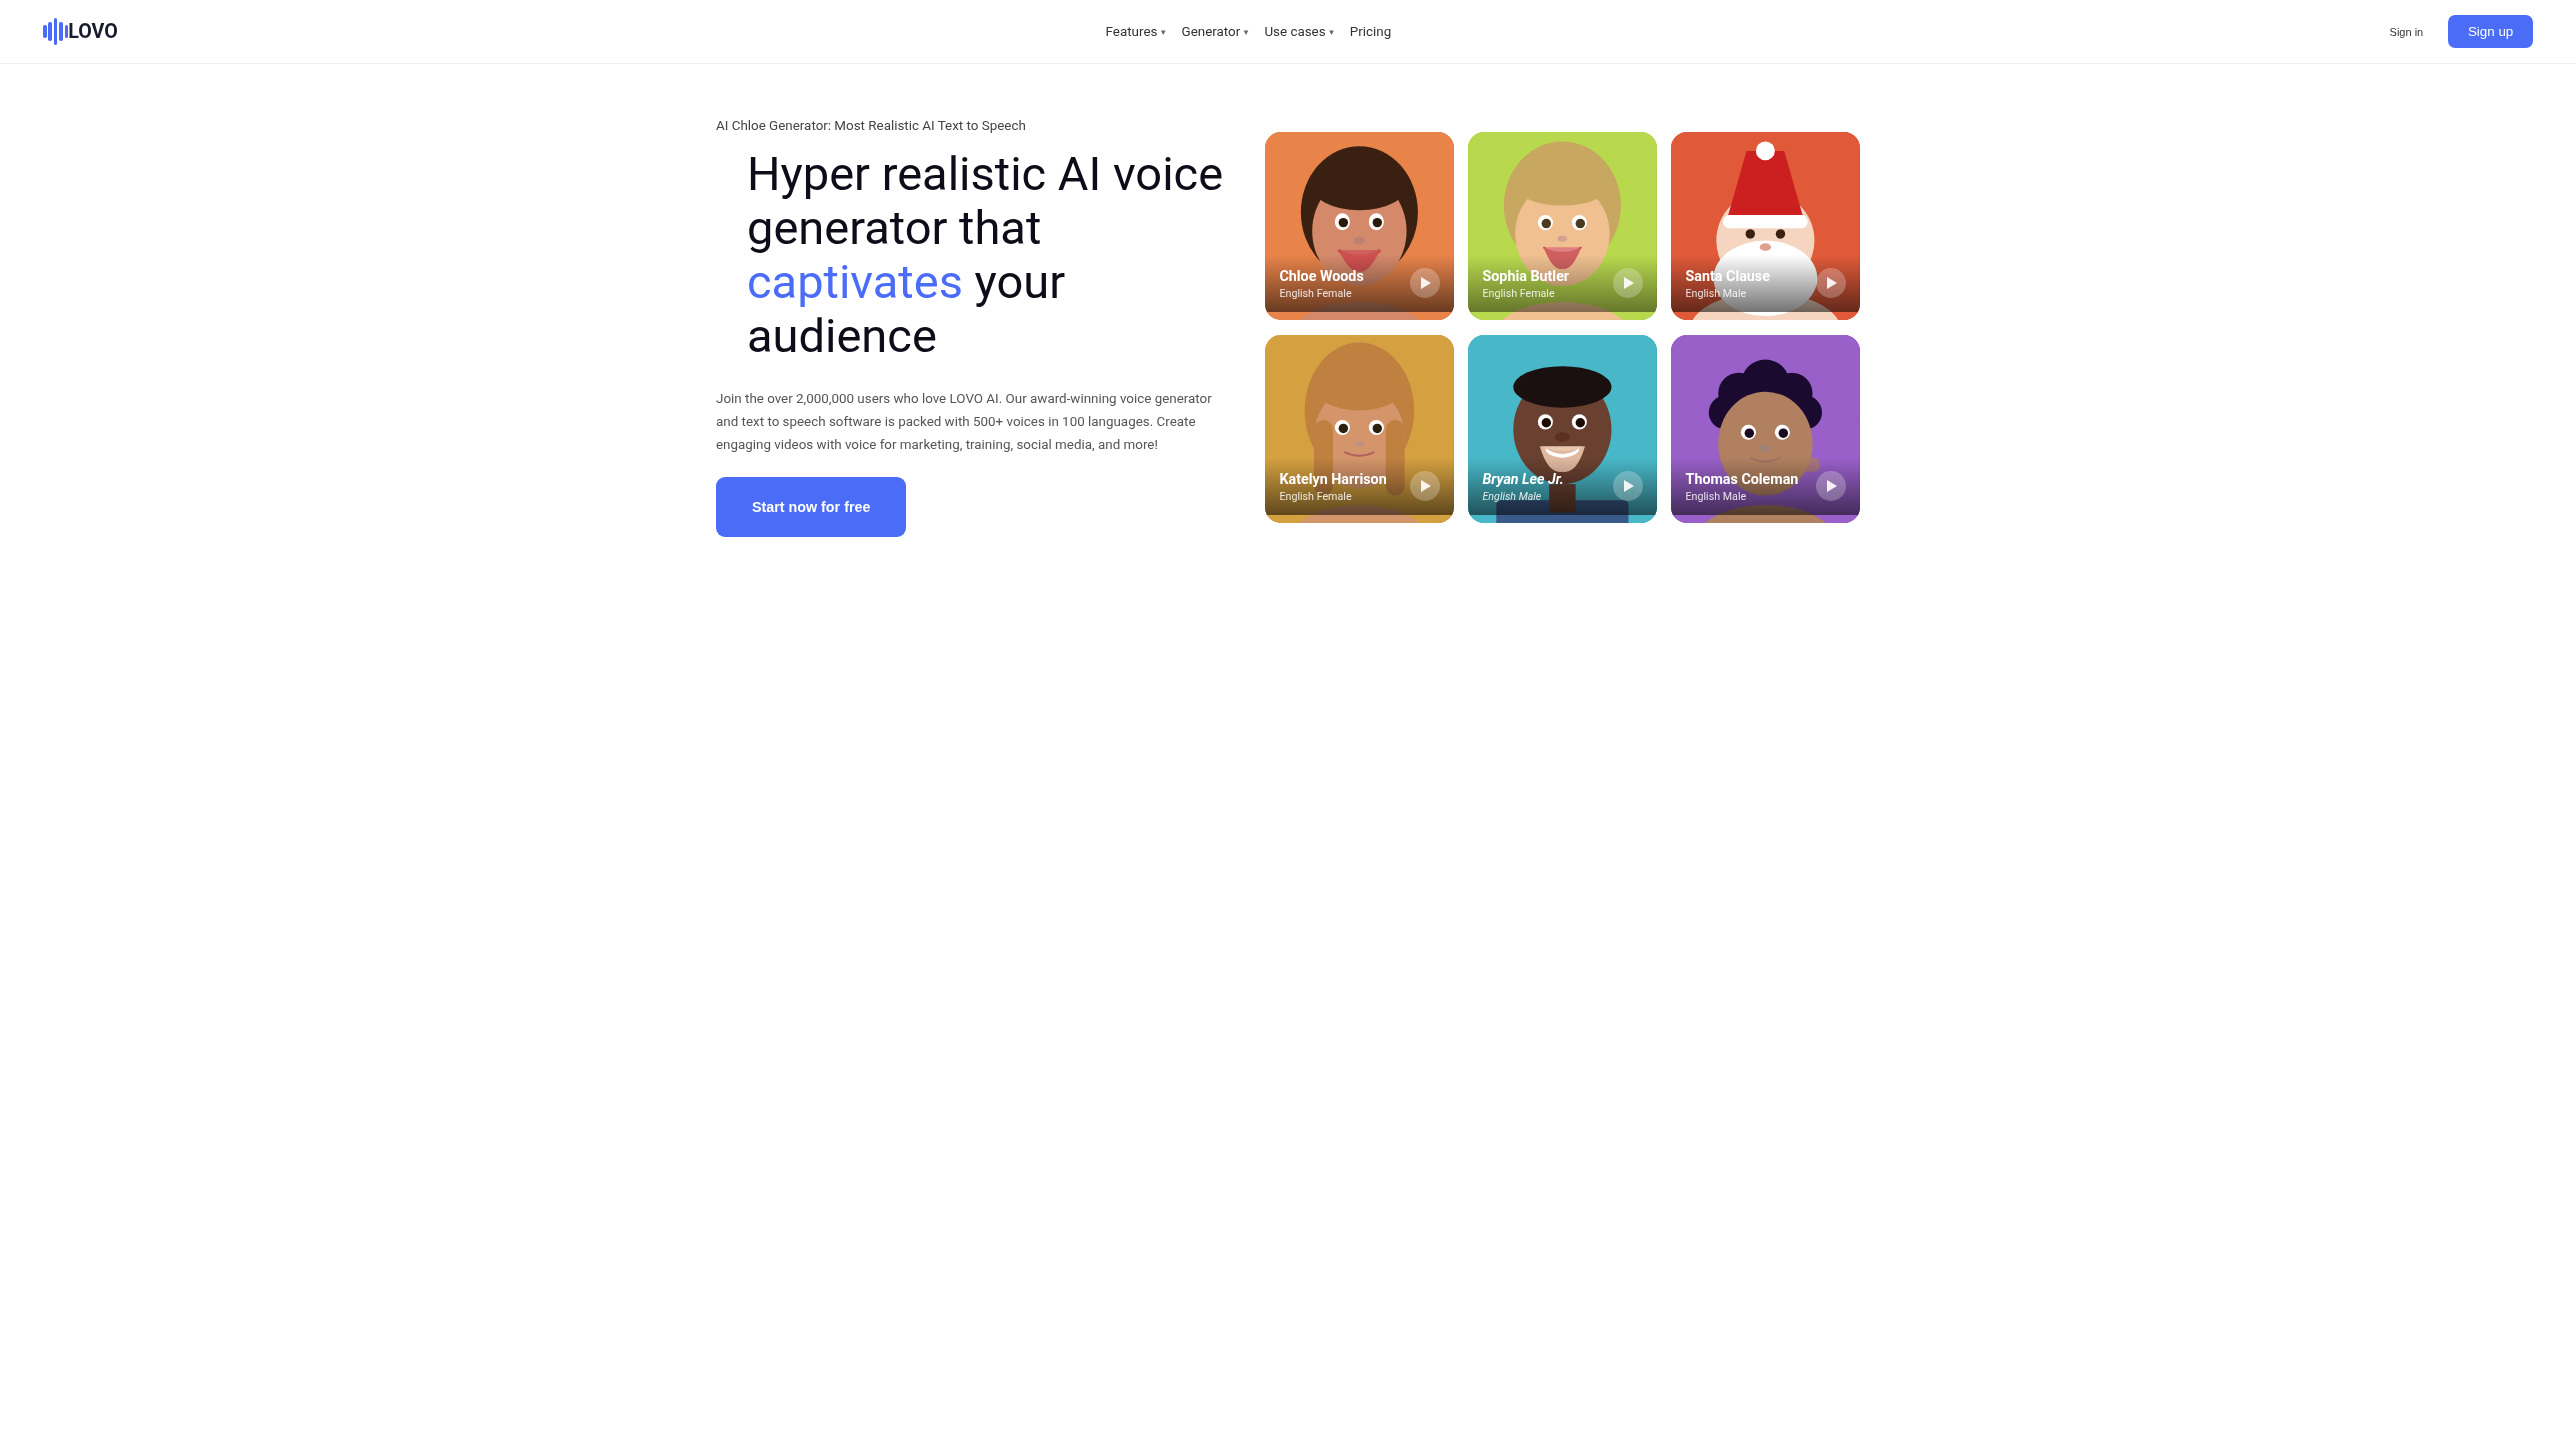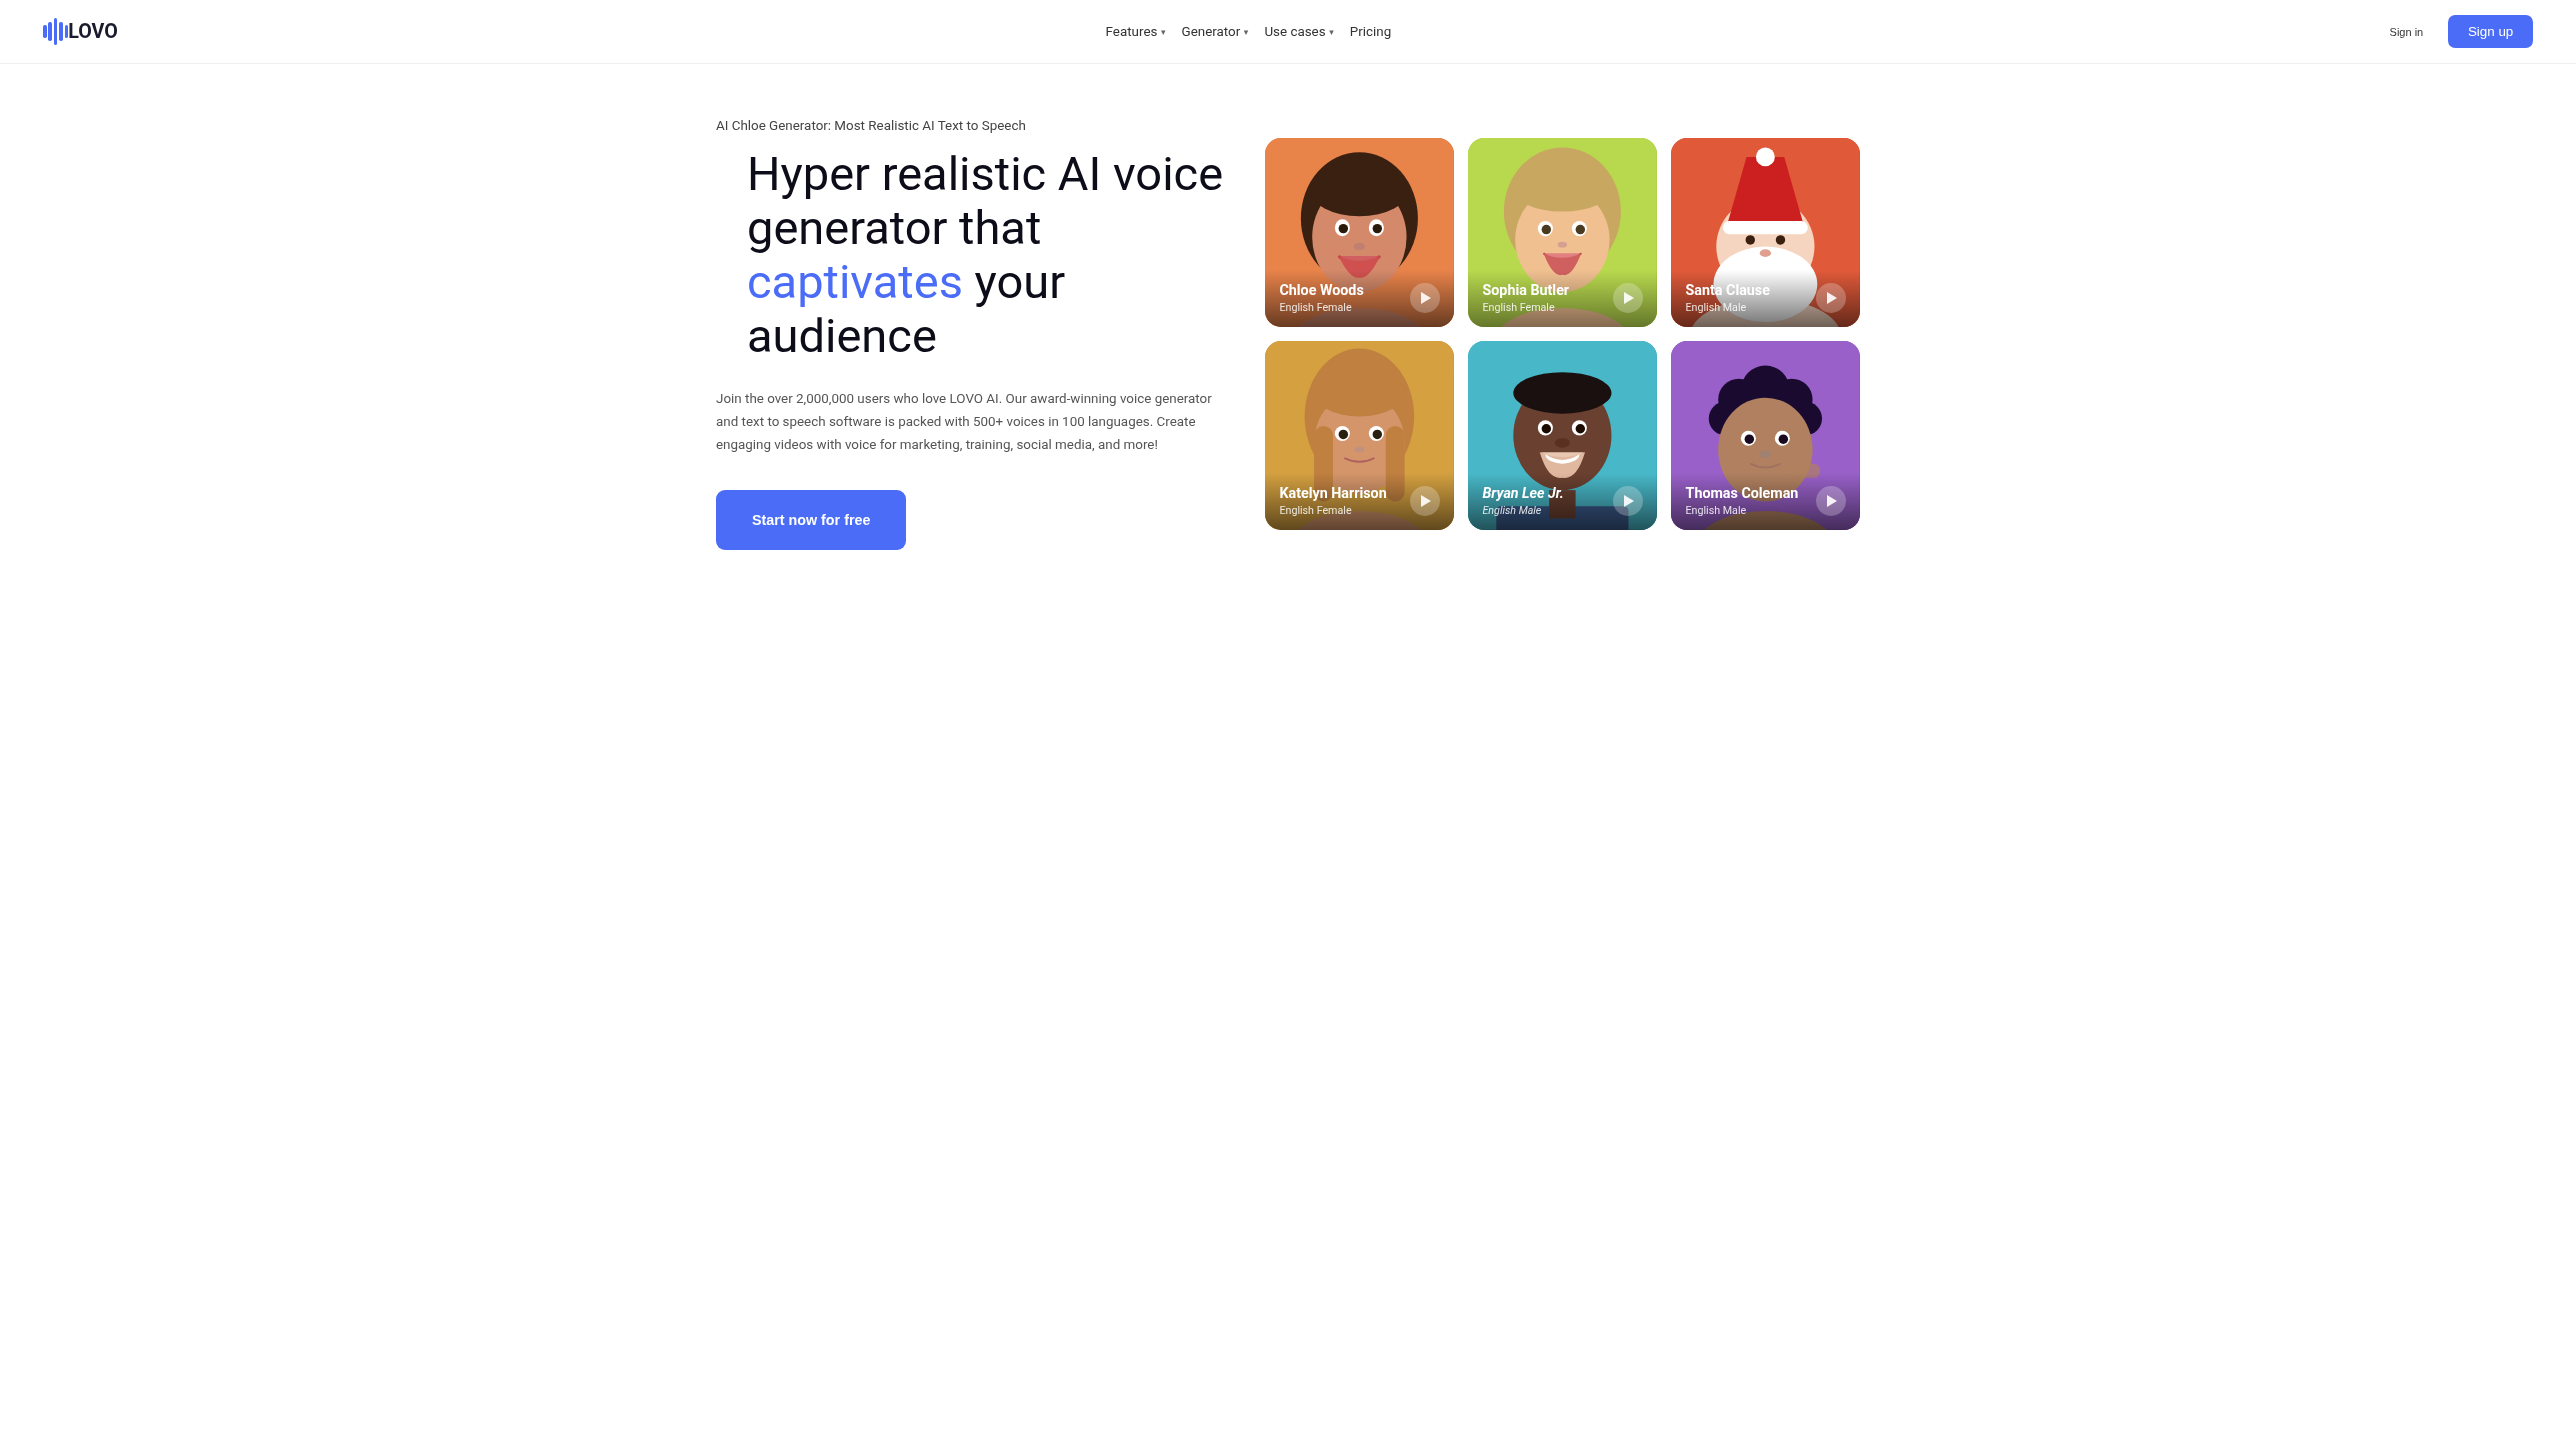--- a/index.html
+++ b/index.html
@@ -106,21 +106,21 @@
       margin-bottom: 25px;
       margin-left: 31px;
     }
     .hero-title .highlight {
       color: #4a6cf7;
     }
     .hero-desc {
       font-size: 13.4px;
       line-height: 1.7;
       color: #555;
-      margin-bottom: 33px;
+      margin-bottom: 20px;
     }
     .btn-cta {
       display: inline-block;
       background: #4a6cf7;
       color: #fff;
       font-size: 14.3px;
       font-weight: 600;
       padding: 22px 36px;
       border-radius: 9px;
       border: none;
@@ -155,27 +155,27 @@
     .card-thomas { background: linear-gradient(135deg, #9860c8 0%, #7040a8 100%); }
 
     .voice-card-inner {
       width: 100%;
       height: 100%;
       position: relative;
     }
 
     .voice-card-overlay {
       position: absolute;
-      bottom: 0;
+      bottom: 8px;
       left: 0;
       right: 0;
       padding: 12.5px 14.3px;
       background: linear-gradient(transparent, rgba(0,0,0,0.55));
       display: flex;
-      align-items: center;
+      align-items: flex-start;
       justify-content: space-between;
     }
     .voice-info {}
     .voice-name {
       font-size: 14.3px;
       font-weight: 700;
       color: #fff;
       line-height: 1.2;
     }
     .voice-lang {

